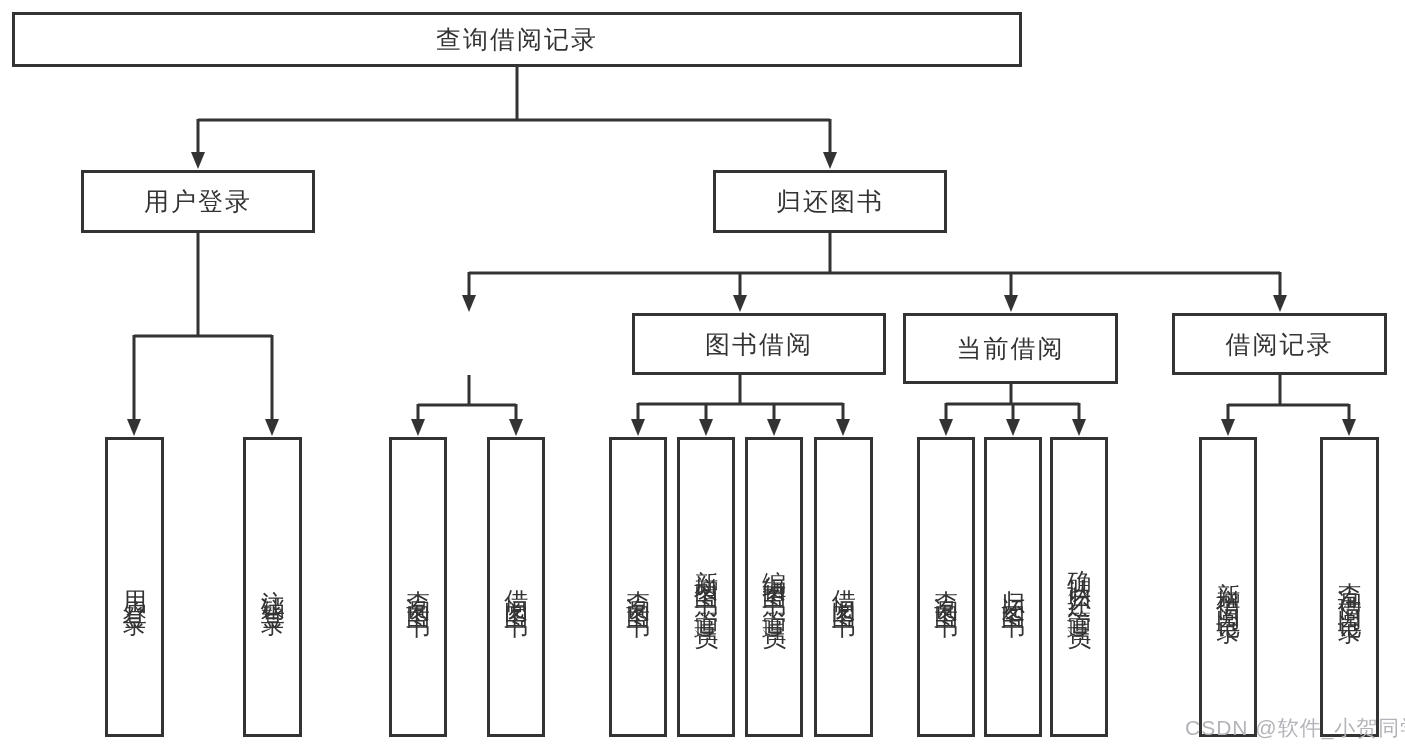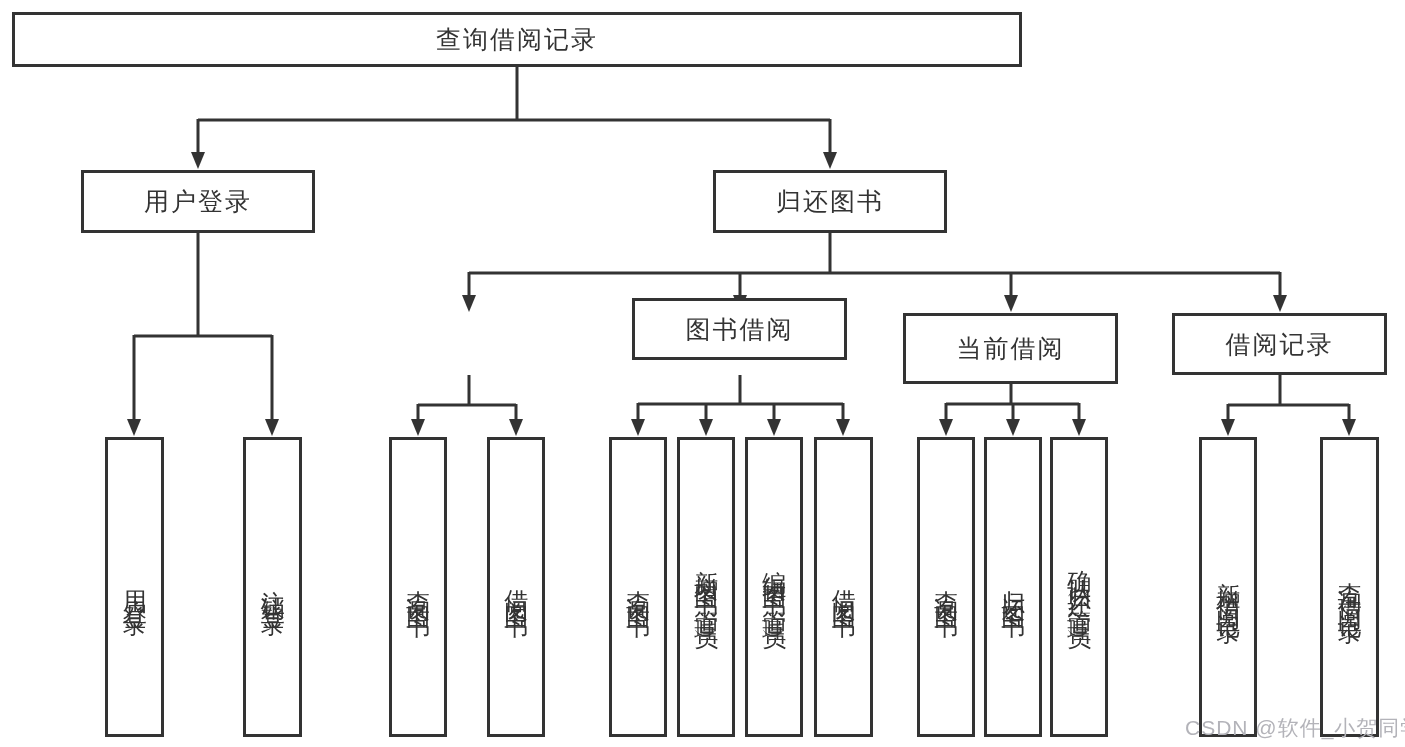--- a/index.html
+++ b/index.html
@@ -78,21 +78,21 @@
     <span class="lbl">查询借阅记录</span>
   </div>
 
   <div class="node h-node" style="left:81px;top:170px;width:234px;height:63px">
     <span class="lbl">用户登录</span>
   </div>
   <div class="node h-node" style="left:713px;top:170px;width:234px;height:63px">
     <span class="lbl">归还图书</span>
   </div>
 
-  <div class="node h-node" style="left:632px;top:298px;width:215px;height:62px">
+  <div class="node h-node" style="left:632px;top:313px;width:254px;height:62px">
     <span class="lbl">图书借阅</span>
   </div>
   <div class="node h-node" style="left:903px;top:313px;width:215px;height:71px">
     <span class="lbl">当前借阅</span>
   </div>
   <div class="node h-node" style="left:1172px;top:313px;width:215px;height:62px">
     <span class="lbl">借阅记录</span>
   </div>
 
   <div class="node v-node" style="left:105px;top:437px;width:59px;height:300px">

